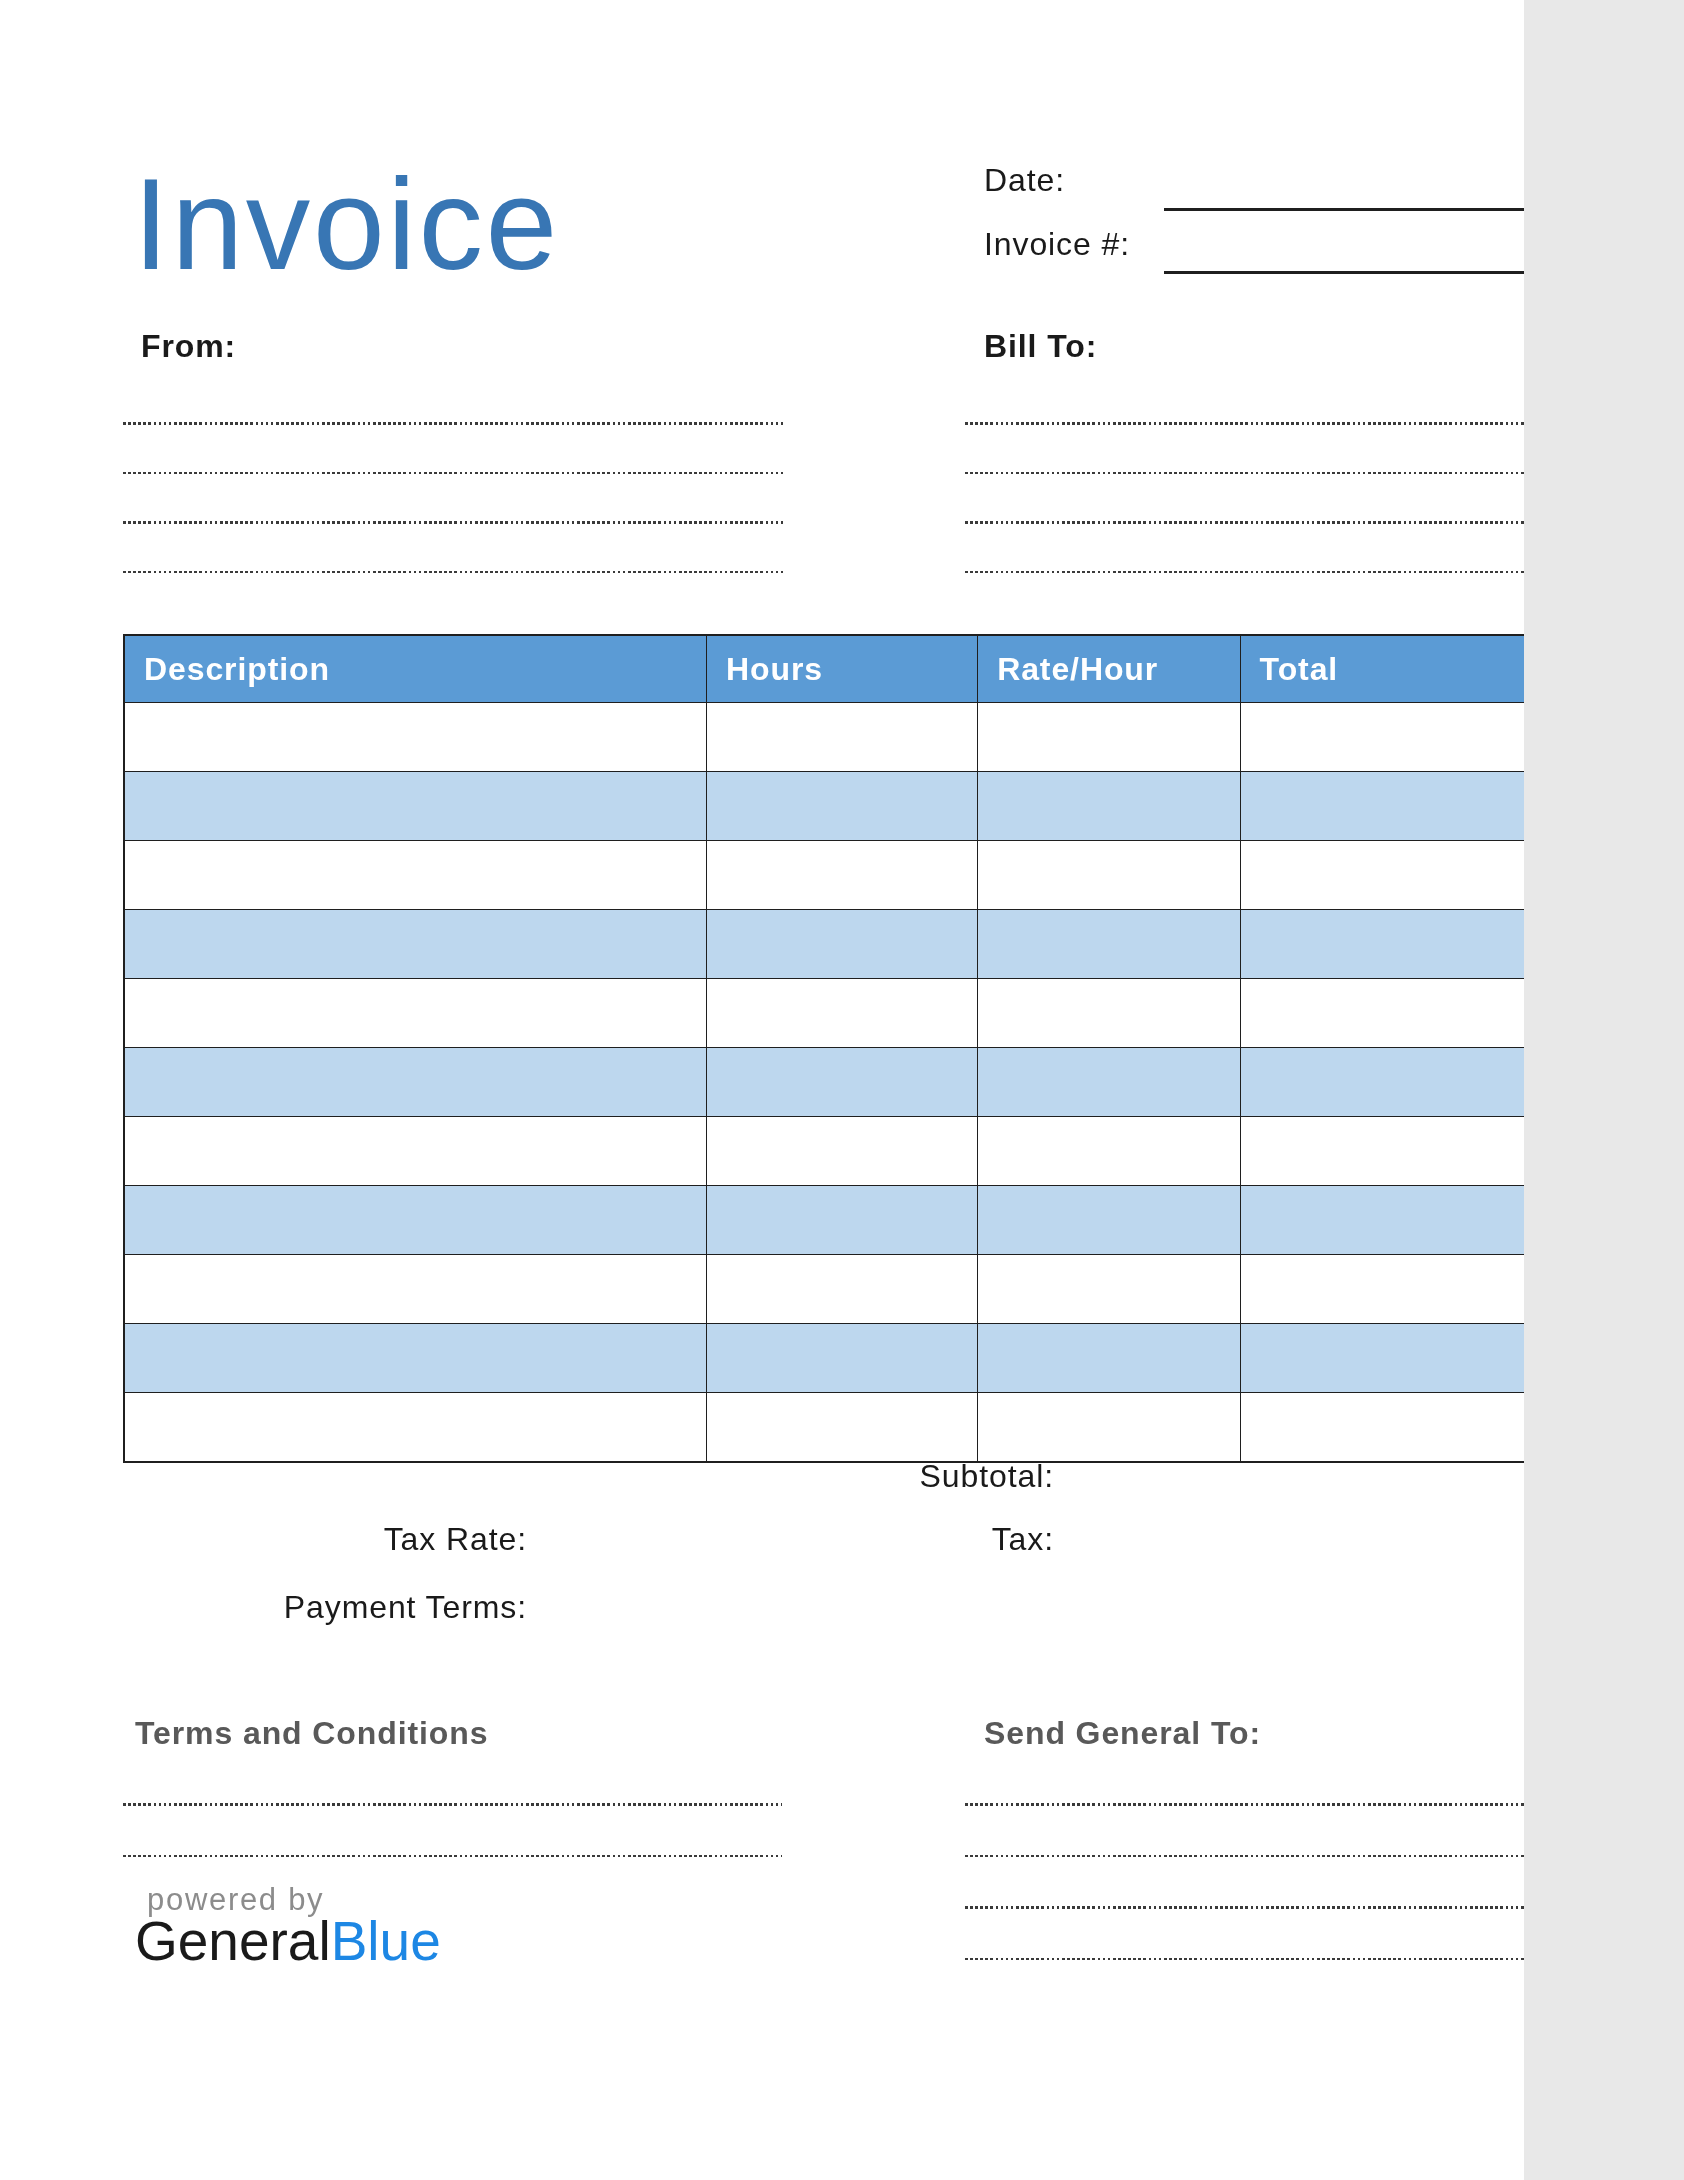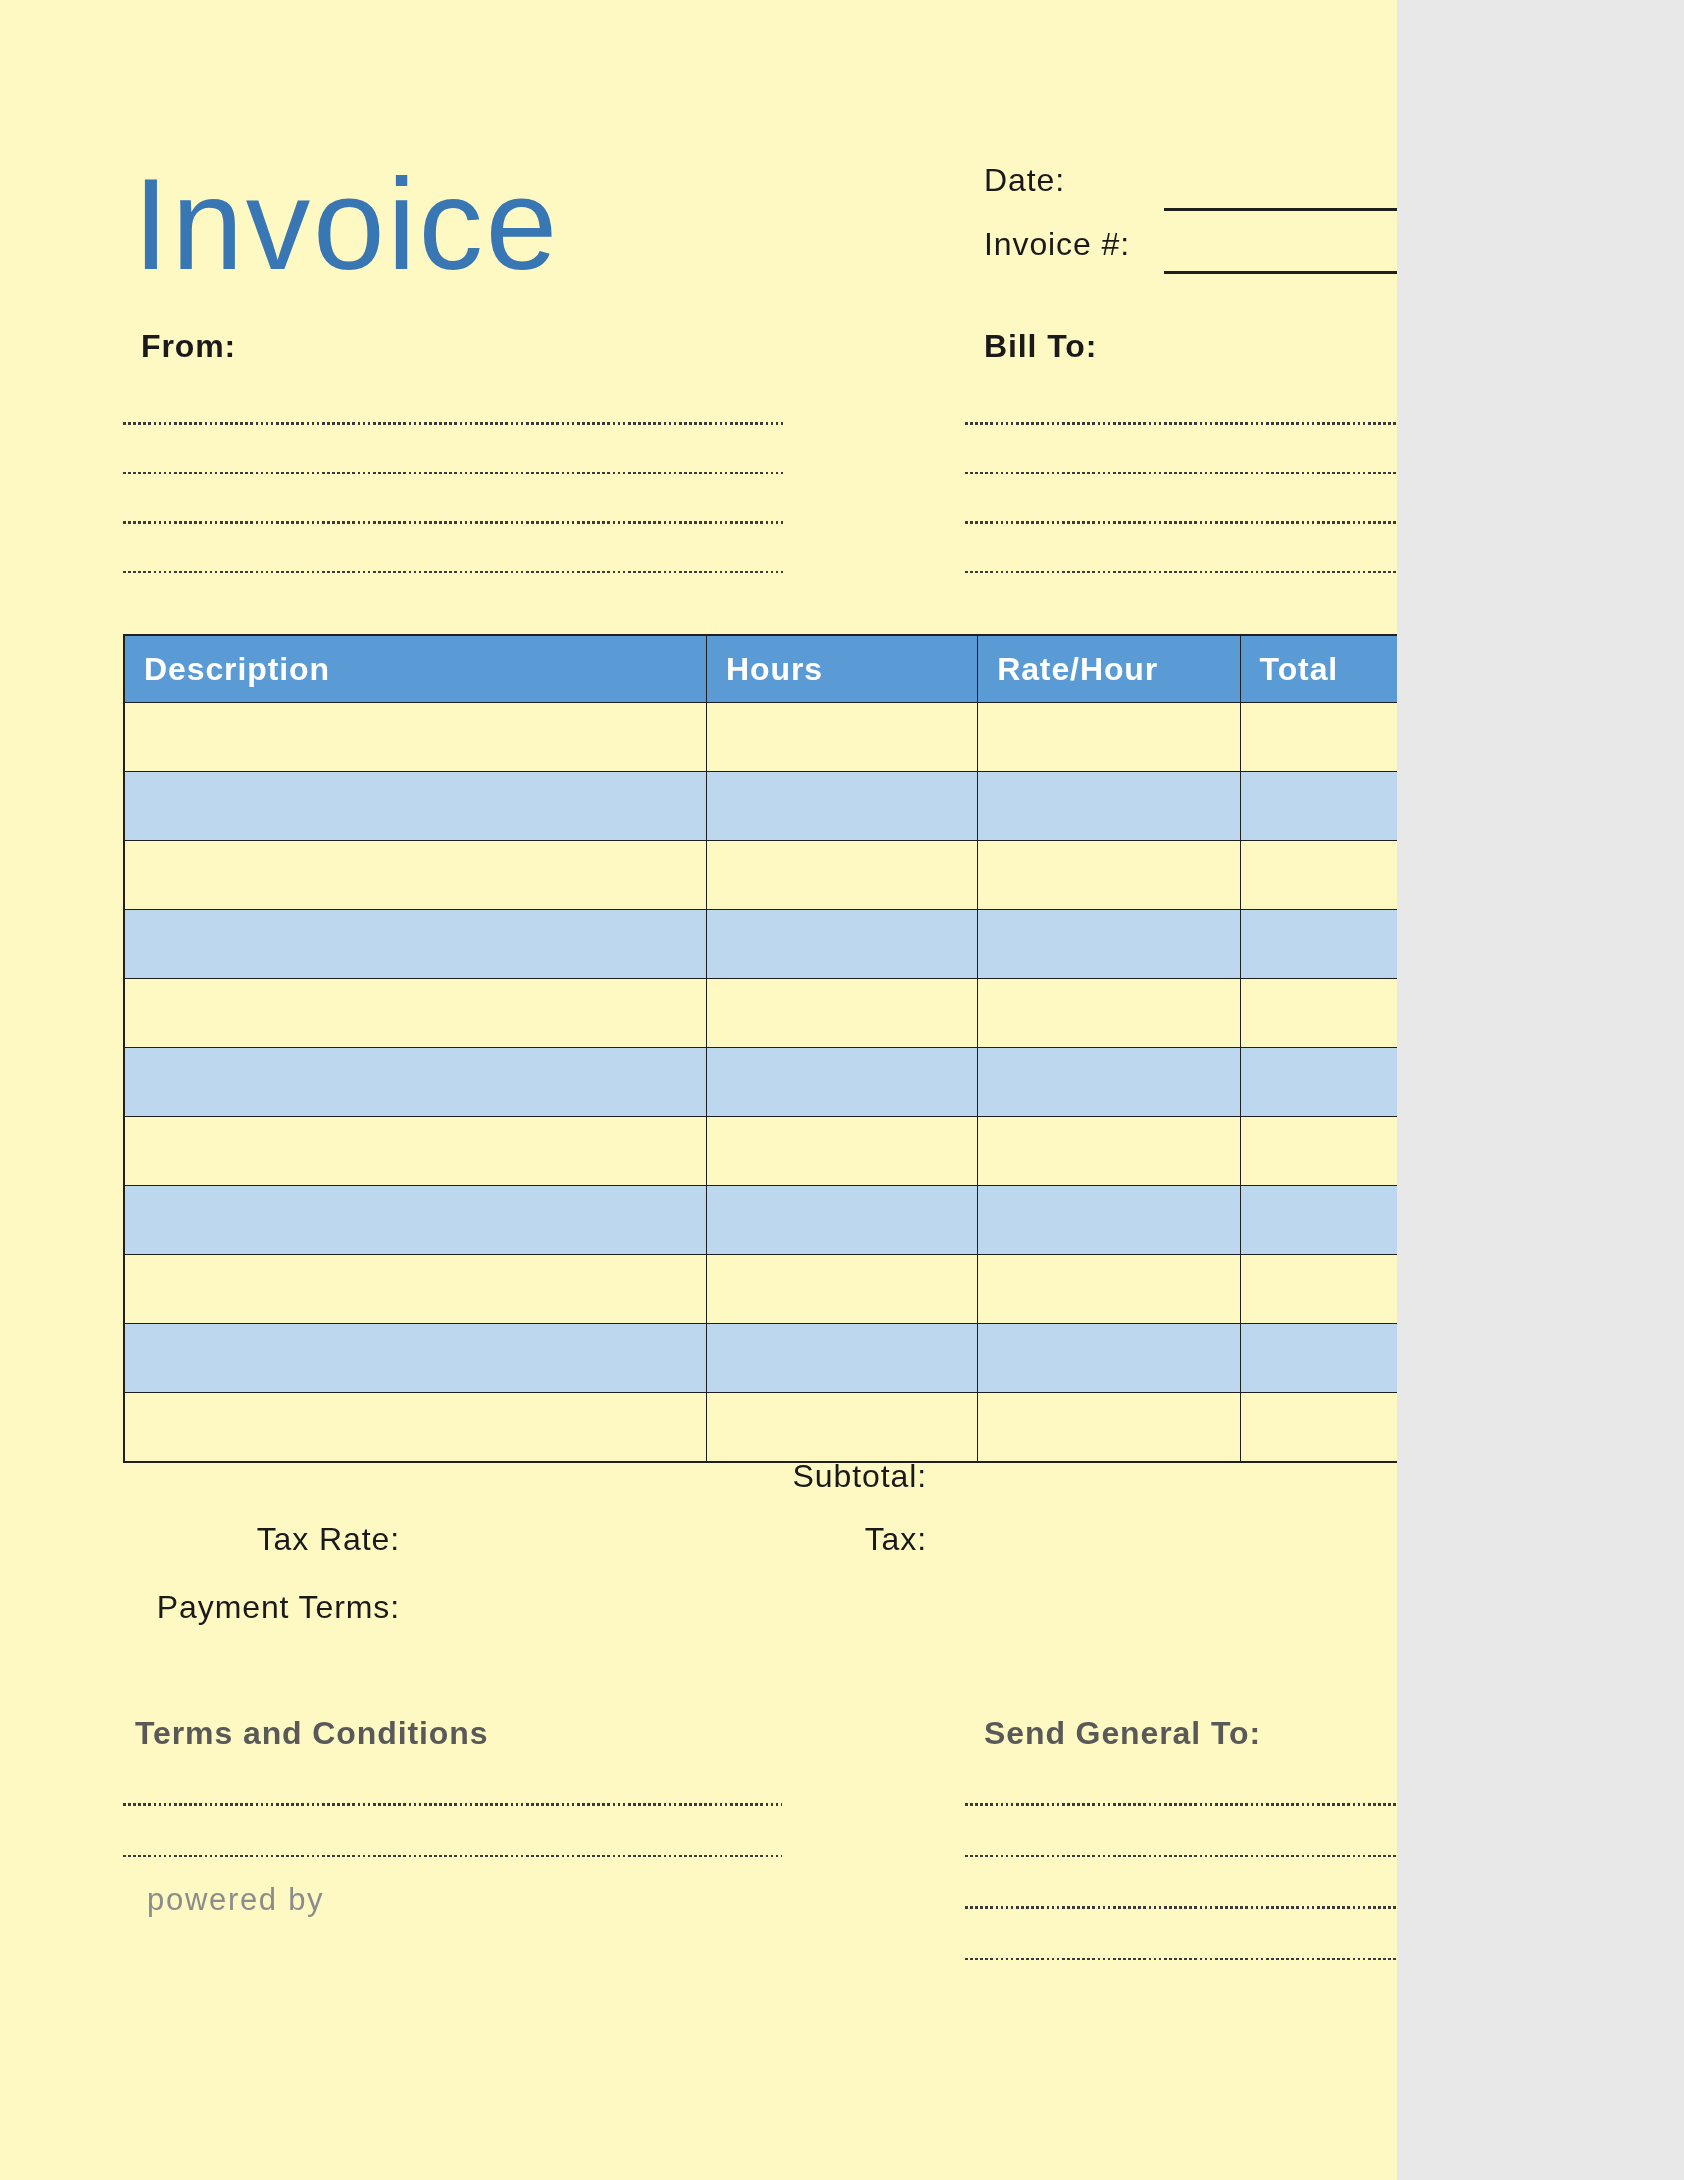--- a/index.html
+++ b/index.html
@@ -1,17 +1,17 @@
 <!DOCTYPE html>
 <html style="font-size:13.6px"><head>
 <meta charset="utf-8">
 <style>
   html,body{margin:0;padding:0;background:#e8e8e8;}
   .page{
-    position:relative;width:1397px;height:2181px;background:#fef9c3;
+    position:relative;width:1524px;height:2181px;background:#ffffff;
     font-family:"Liberation Sans",sans-serif;color:#1a1a1a;overflow:hidden;
   }
   .abs{position:absolute;}
   
   .invoice-title{
     left:133px;top:160px;font-size:129px;line-height:1;
     color:var(--title-blue);letter-spacing:2.6px;font-weight:400;
   }
   
   .meta-label{font-size:32px;line-height:1;letter-spacing:0.9px;color:#1a1a1a;}
@@ -193,15 +193,18 @@
       <div class="blank-line"></div>
     </div>
   <div class="abs sendpay-lines">
       <div class="blank-line"></div>
       <div class="blank-line"></div>
       <div class="blank-line"></div>
       <div class="blank-line"></div>
     </div>
 
   <div class="abs powered-by">powered by</div>
+  <div class="abs logo">
+    <span class="general">General</span><span class="blue">Blue</span>
+  </div>
 
 </div>
 
 
 </body></html>

